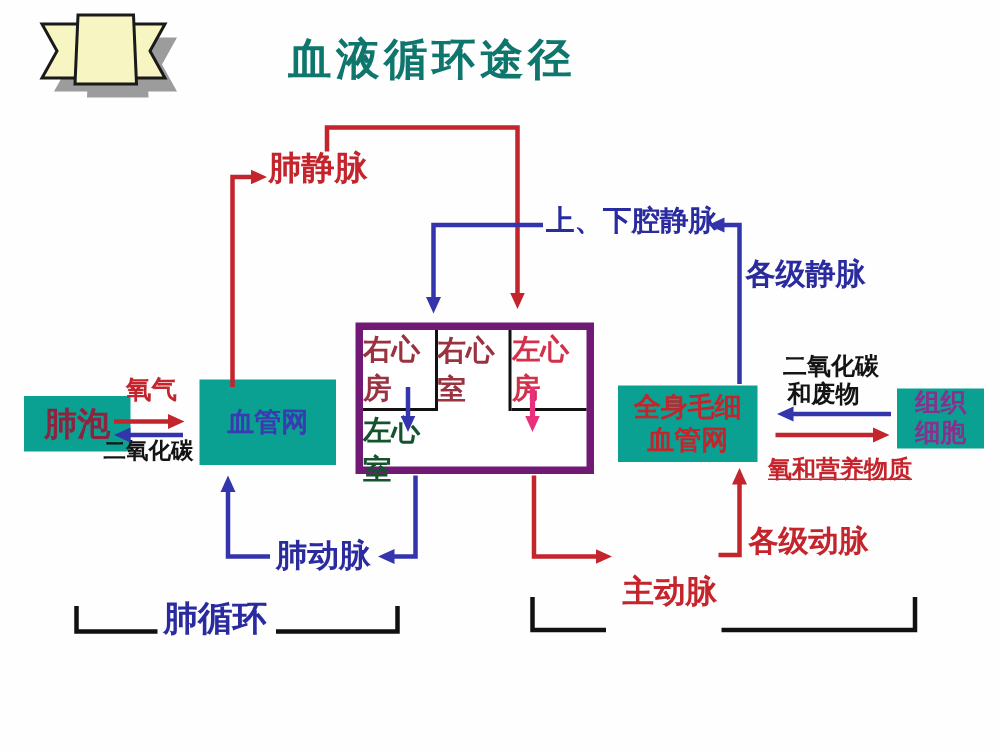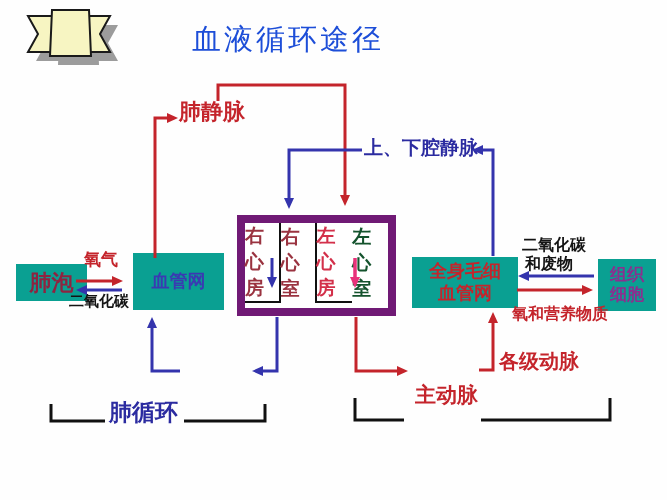--- a/index.html
+++ b/index.html
@@ -3,38 +3,38 @@
 <meta charset="utf-8">
 <style>
   html,body{margin:0;padding:0;background:#ffffff;}
   #stage{
     position:relative;width:667px;height:500px;background:#fefefe;overflow:hidden;
     font-family:"Liberation Sans", sans-serif;
   }
   .abs{position:absolute;}
   #title{
     left:192px;top:20px;font-family:"Liberation Serif", serif;
-    font-size:29px;font-weight:normal;color:#1d4ed8;letter-spacing:3px;white-space:nowrap;
+    font-size:29px;font-weight:bold;color:#0f766e;letter-spacing:3px;white-space:nowrap;
   }
   .lbl{position:absolute;font-weight:bold;white-space:nowrap;line-height:1.05;}
   .red{color:#c4242b;text-align:right;}
   .navy{color:#2b2ba0;}
   .blk{color:#141414;}
   .tealbox{
     position:absolute;background:#0aa092;display:flex;flex-direction:column;
     align-items:center;justify-content:center;text-align:center;font-weight:bold;
   }
   .tealbox div{line-height:1.18;}
   #alveoli-box{left:16px;top:264px;width:71px;height:37px;font-size:22px;color:#8e2340;}
   #lung-cap-box{left:133px;top:253px;width:91px;height:57px;font-size:18px;color:#3a3ab2;}
-  #body-cap-box{left:412px;top:257px;width:106px;height:51px;font-size:18px;color:#c4242b;}
-  #tissue-box{left:598px;top:259px;width:58px;height:52px;font-size:17px;color:#8b2f8f;}
+  #body-cap-box{left:412px;top:257px;width:93px;height:51px;font-size:18px;color:#c4242b;}
+  #tissue-box{left:598px;top:259px;width:58px;height:40px;font-size:17px;color:#8b2f8f;}
   #heart-table{
-    left:237px;top:215px;width:159px;height:101px;border:8px solid #701a75;background:#fff;
-    display:grid;grid-template-columns:1fr 1fr 1fr 1fr;grid-template-rows:1fr 1fr;box-sizing:border-box;
+    left:237px;top:215px;width:159px;height:101px;border:5px solid #701a75;background:#fff;
+    display:grid;grid-template-columns:1fr 1fr 1fr;grid-template-rows:1fr 1fr;box-sizing:border-box;
   }
   #heart-table .cell{
     display:flex;align-items:center;justify-content:center;
     font-size:19px;font-weight:bold;
   }
   .cell.c-ra{border-right:2px solid #111;border-bottom:2px solid #111;color:#9a3340;}
   .cell.c-la{border-bottom:2px solid #111;color:#d3304a;}
   .cell.c-rv{border-right:2px solid #111;color:#9a3340;}
   .cell.c-lv{color:#14532d;}
   svg{position:absolute;left:0;top:0;}
@@ -126,22 +126,24 @@
 
   <div id="heart-table" class="abs">
     <div class="cell c-ra">右心房</div>
     <div class="cell c-rv">右心室</div>
     <div class="cell c-la">左心房</div>
     <div class="cell c-lv">左心室</div>
   </div>
 
   <div class="lbl red" style="left:179px;top:100px;font-size:22px;">肺静脉</div>
   <div class="lbl navy" style="left:364px;top:138px;font-size:19px;">上、下腔静脉</div>
+  <div class="lbl navy" style="left:497px;top:173px;font-size:20px;">各级静脉</div>
   <div class="lbl red" style="left:84px;top:251px;font-size:17px;">氧气</div>
   <div class="lbl blk" style="left:69px;top:293px;font-size:15px;">二氧化碳</div>
   <div class="lbl blk" style="left:522px;top:237px;font-size:16px;">二氧化碳</div>
   <div class="lbl blk" style="left:525px;top:256px;font-size:16px;">和废物</div>
-  <div class="lbl red" style="left:512px;top:306px;font-size:16px;">氧和营养物质</div>
+  <div class="lbl red" style="left:512px;top:306px;font-size:16px;text-decoration:underline;">氧和营养物质</div>
+  <div class="lbl navy" style="left:184px;top:360px;font-size:21px;">肺动脉</div>
   <div class="lbl red" style="left:415px;top:359px;font-size:21px;margin-top:25px;">主动脉</div>
   <div class="lbl navy" style="left:109px;top:400px;font-size:23px;">肺循环</div>
   <div class="lbl red" style="left:499px;top:351px;font-size:20px;">各级动脉</div>
 
 </div>
 
 </body></html>

